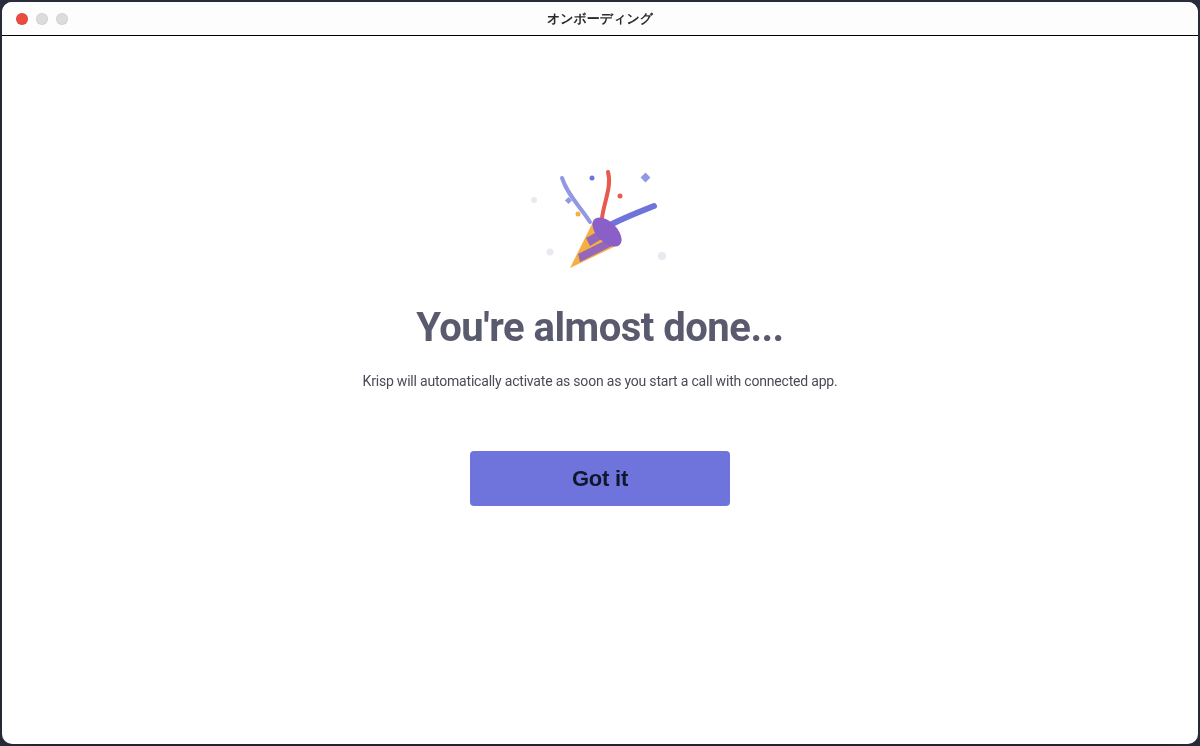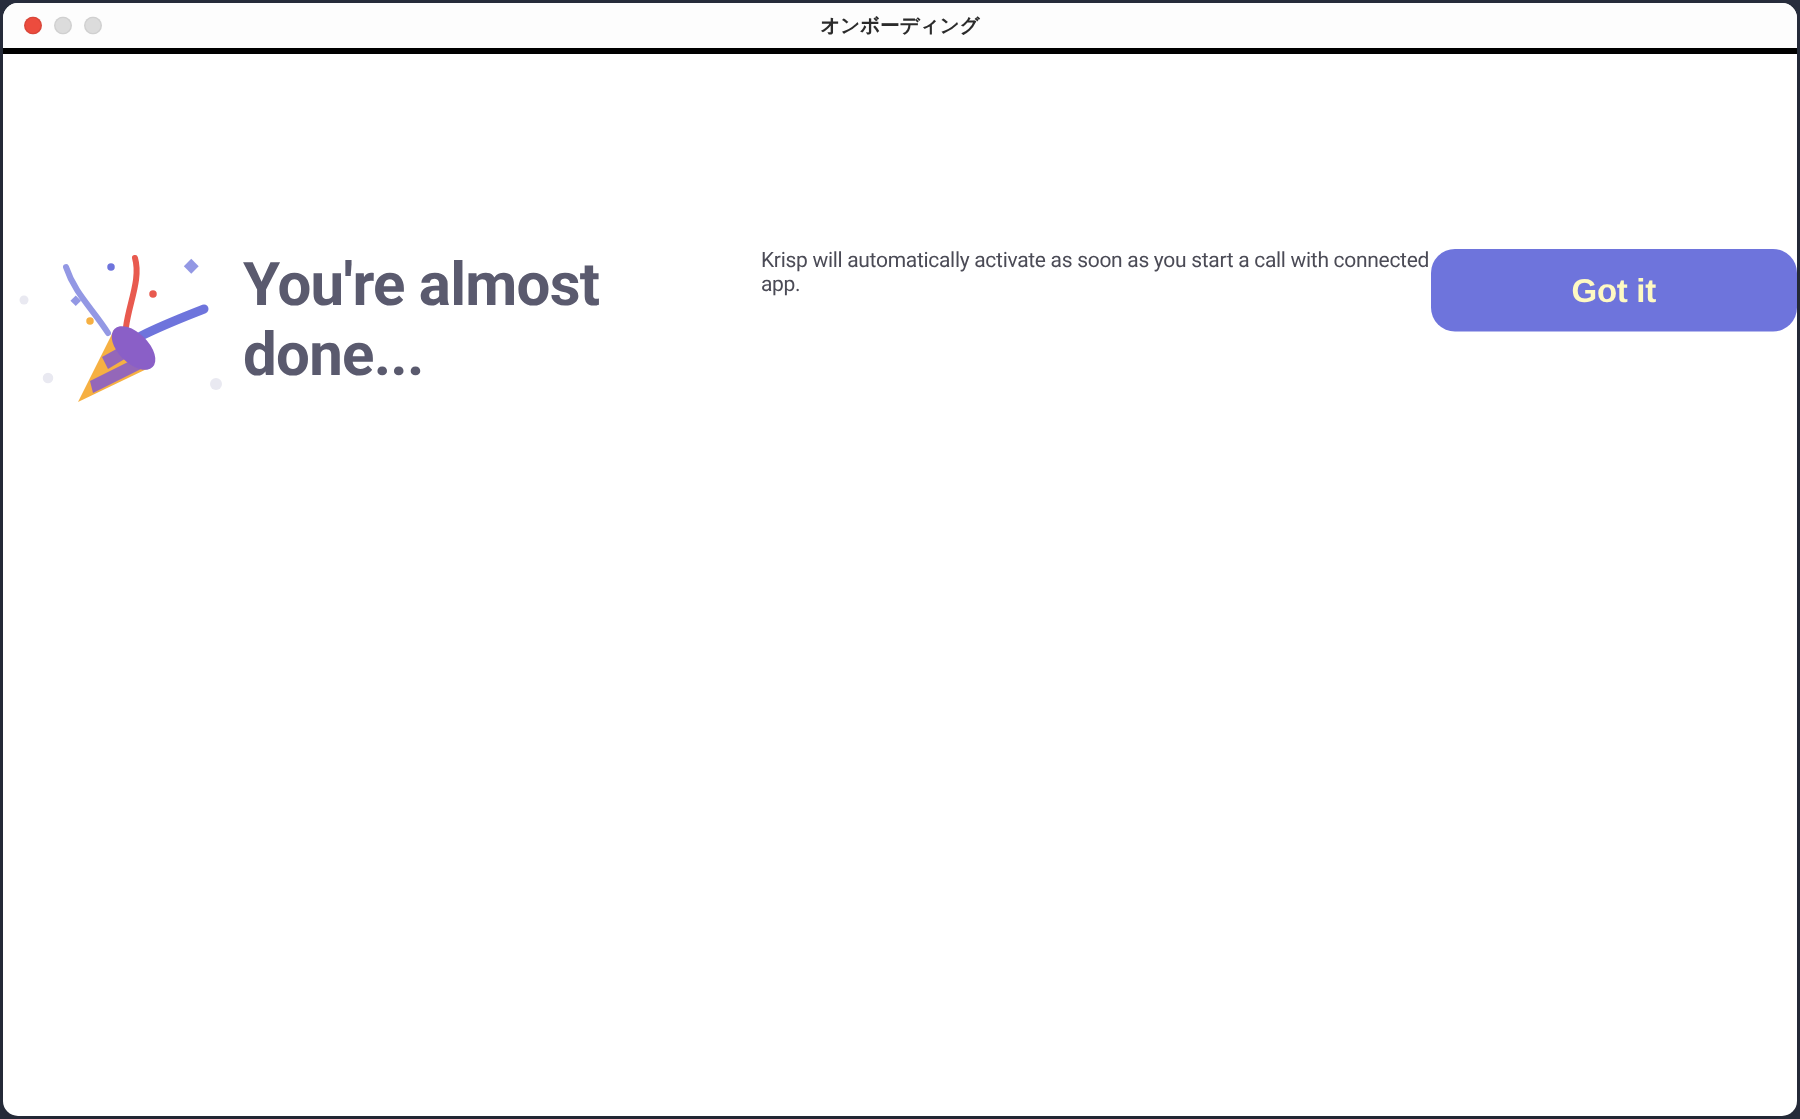--- a/index.html
+++ b/index.html
@@ -23,21 +23,21 @@
       margin-top: 2px;
       background: #ffffff;
       border-radius: 10px;
       box-shadow: 0 10px 40px rgba(0,0,0,0.3);
       overflow: hidden;
       display: flex;
       flex-direction: column;
     }
     .titlebar {
       height: 34px;
-      border-bottom: 4px solid #000000;
+      border-bottom: 1px solid #000000;
       display: flex;
       align-items: center;
       position: relative;
       background: #fdfdfd;
     }
     .traffic-lights {
       display: flex;
       gap: 8px;
       margin-left: 14px;
     }
@@ -55,21 +55,22 @@
       right: 0;
       text-align: center;
       font-size: 13px;
       font-weight: 600;
       color: #2b2b2b;
       pointer-events: none;
     }
     .content {
       flex: 1;
       display: flex;
-      flex-direction: row;
+      flex-direction: column;
+      align-items: center;
       padding-top: 130px;
     }
     .illustration {
       width: 160px;
       height: 110px;
       margin-bottom: 28px;
       position: relative;
     }
     .heading {
       font-size: 40px;
@@ -82,23 +83,23 @@
       font-size: 14px;
       font-weight: 400;
       color: #4b4b56;
       letter-spacing: -0.2px;
       margin-bottom: 62px;
     }
     .primary-btn {
       width: 260px;
       height: 55px;
       background: #6e74dc;
-      color: #fef9c3;
+      color: #0f172a;
       border: none;
-      border-radius: 16px;
+      border-radius: 4px;
       font-size: 22px;
       font-weight: 700;
       cursor: pointer;
       letter-spacing: -0.2px;
     }
   </style>
 </head>
 <body>
 
 <div class="window">

